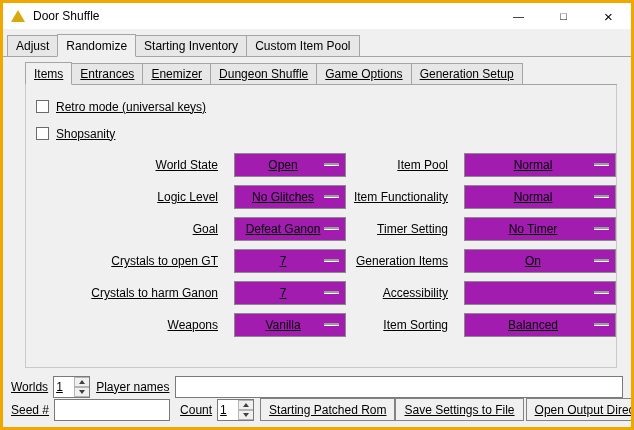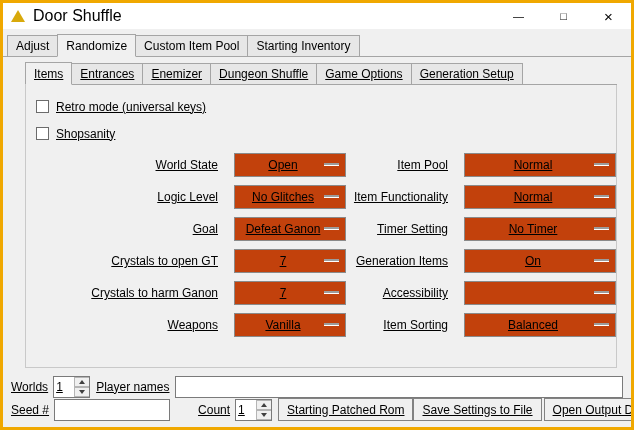--- a/index.html
+++ b/index.html
@@ -7,21 +7,21 @@
   body { width:634px; height:430px; font-family:"Liberation Sans", sans-serif; font-size:12px; color:#000; }
 
   .window { width:634px; height:430px; background:#f0f0f0; border:3px solid #f0a800;
             display:flex; flex-direction:column; overflow:hidden; }
 
   
   .titlebar { height:26px; background:#ffffff; display:flex; align-items:center;
               padding-left:8px; flex:0 0 auto; }
   .app-icon { width:0; height:0; border-left:7px solid transparent; border-right:7px solid transparent;
               border-bottom:12px solid #d8a90b; margin-right:8px; }
-  .title-text { font-size:16px; }
+  .title-text { font-size:12px; }
   .win-controls { margin-left:auto; display:flex; height:100%; }
   .win-btn { width:45px; height:100%; display:flex; align-items:center; justify-content:center;
              font-size:11px; background:transparent; border:none; font-family:inherit; }
   .win-btn.close { font-size:15px; }
 
   
   .tabs { display:flex; align-items:flex-end; border-bottom:1px solid #a5a5a5; }
   .main-tabs { padding:5px 0 0 4px; flex:0 0 auto; }
   .tab { padding:3px 8px 3px; background:#e7e7e7; border:1px solid #a5a5a5;
          margin-bottom:-1px; white-space:nowrap; cursor:default; }
@@ -40,42 +40,42 @@
 
   
   .fields { margin-top:2px; }
   .frow { display:flex; align-items:center; margin-bottom:8px; height:24px; }
   .fhalf { display:flex; align-items:center;gap:8px; }
   .flabel { text-align:right; margin-right:8px; white-space:nowrap; }
   .fhalf.left  .flabel { width:184px; }
   .fhalf.left  .opt    { width:112px; }
   .fhalf.right .flabel { width:102px; }
   .fhalf.right .opt    { width:152px; }
-  .opt { position:relative; height:24px; background:#c2410c; border:1px solid #8a8a8a;
+  .opt { position:relative; height:24px; background:#a21caf; border:1px solid #8a8a8a;
          display:flex; align-items:center; justify-content:center;
          font:inherit; padding:0 20px 0 6px; }
   .opt-ind { position:absolute; right:6px; top:50%; margin-top:-2px;
              width:15px; height:2px; background:#9c9c9c; box-shadow:0 1px 0 #ffffff; }
 
   
   .bottom-area { margin:0 8px 6px 8px; margin-top:auto; display:flex; flex-direction:column; flex:0 0 auto; }
   .brow { display:flex; align-items:center; height:23px; }
   .lbl { margin-right:5px; white-space:nowrap; }
   .entry { height:22px; background:#fff; border:1px solid #7a7a7a; font:inherit; padding:0 3px; outline:none; }
   .entry.player { flex:1; }
   .entry.seed { width:116px; }
   .spin { display:flex; height:22px; border:1px solid #7a7a7a; background:#fff; }
   .spin input { width:20px; border:none; font:inherit; padding:0 2px; outline:none; }
   .spin-btns { display:flex; flex-direction:column; width:15px; }
   .spin-btn { flex:1; background:#f0f0f0; border:1px solid #b5b5b5; border-right:none;
               display:flex; align-items:center; justify-content:center; padding:0; }
   .tri-up { width:0; height:0; border-left:3px solid transparent; border-right:3px solid transparent; border-bottom:4px solid #404040; }
   .tri-down { width:0; height:0; border-left:3px solid transparent; border-right:3px solid transparent; border-top:4px solid #404040; }
   .btn { height:23px; background:#f0f0f0; border:1px solid #828282; font:inherit; padding:0 8px; white-space:nowrap; }
-  .ml10 { margin-left:28px; }
+  .ml10 { margin-left:10px; }
   .ml6 { margin-left:6px; }
   .grow { flex:1; }
 </style>
 </head>
 <body>
 
 <div class="window">
 
   <div class="titlebar">
     <span class="app-icon"></span>
@@ -83,22 +83,22 @@
     <div class="win-controls">
       <button class="win-btn">—</button>
       <button class="win-btn">□</button>
       <button class="win-btn close">×</button>
     </div>
   </div>
 
   <div class="tabs main-tabs">
     <div class="tab">Adjust</div>
     <div class="tab selected">Randomize</div>
+    <div class="tab">Starting Inventory</div>
     <div class="tab">Custom Item Pool</div>
-    <div class="tab">Starting Inventory</div>
   </div>
 
   <div class="outer-panel">
 
     <div class="sub-notebook">
       <div class="tabs sub-tabs">
         <div class="tab selected">Items</div>
         <div class="tab">Entrances</div>
         <div class="tab">Enemizer</div>
         <div class="tab">Dungeon Shuffle</div>

